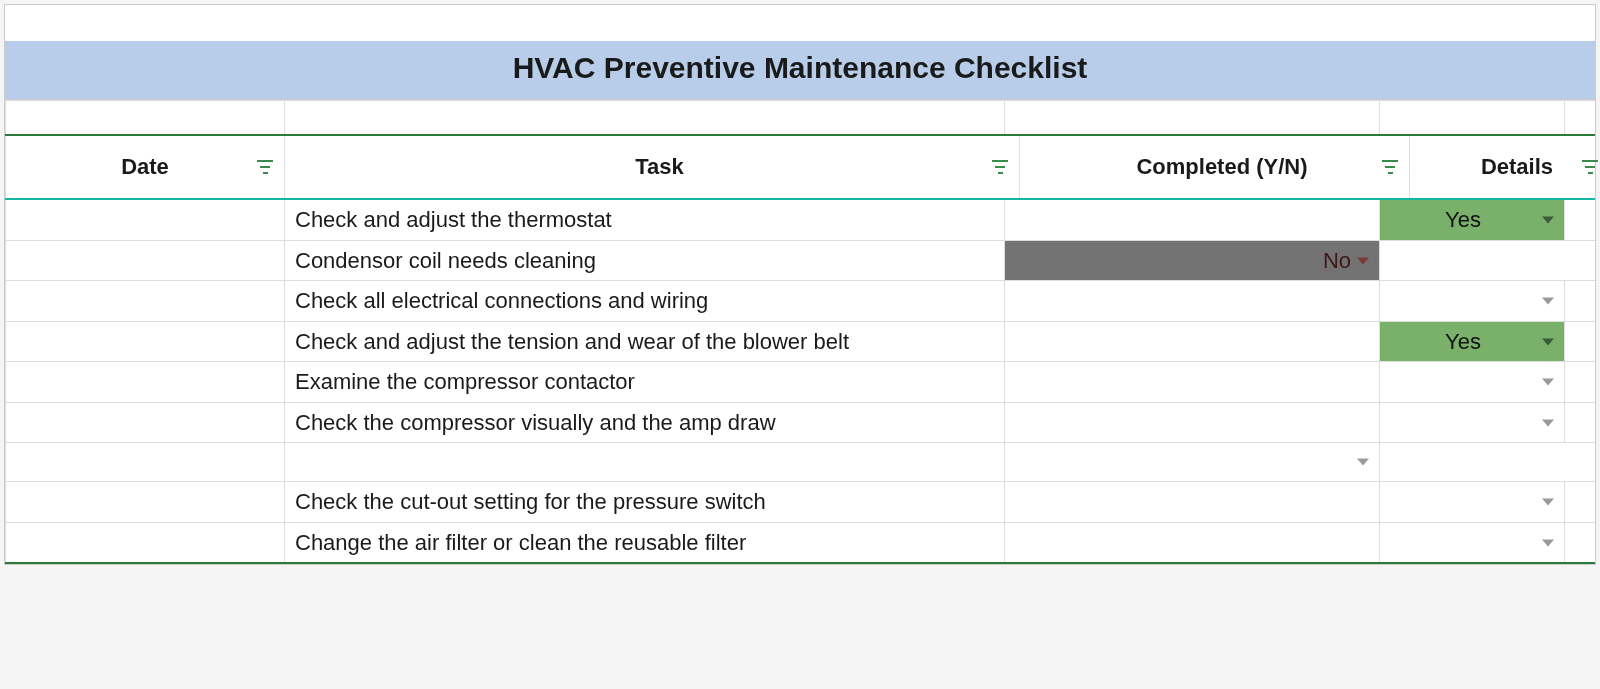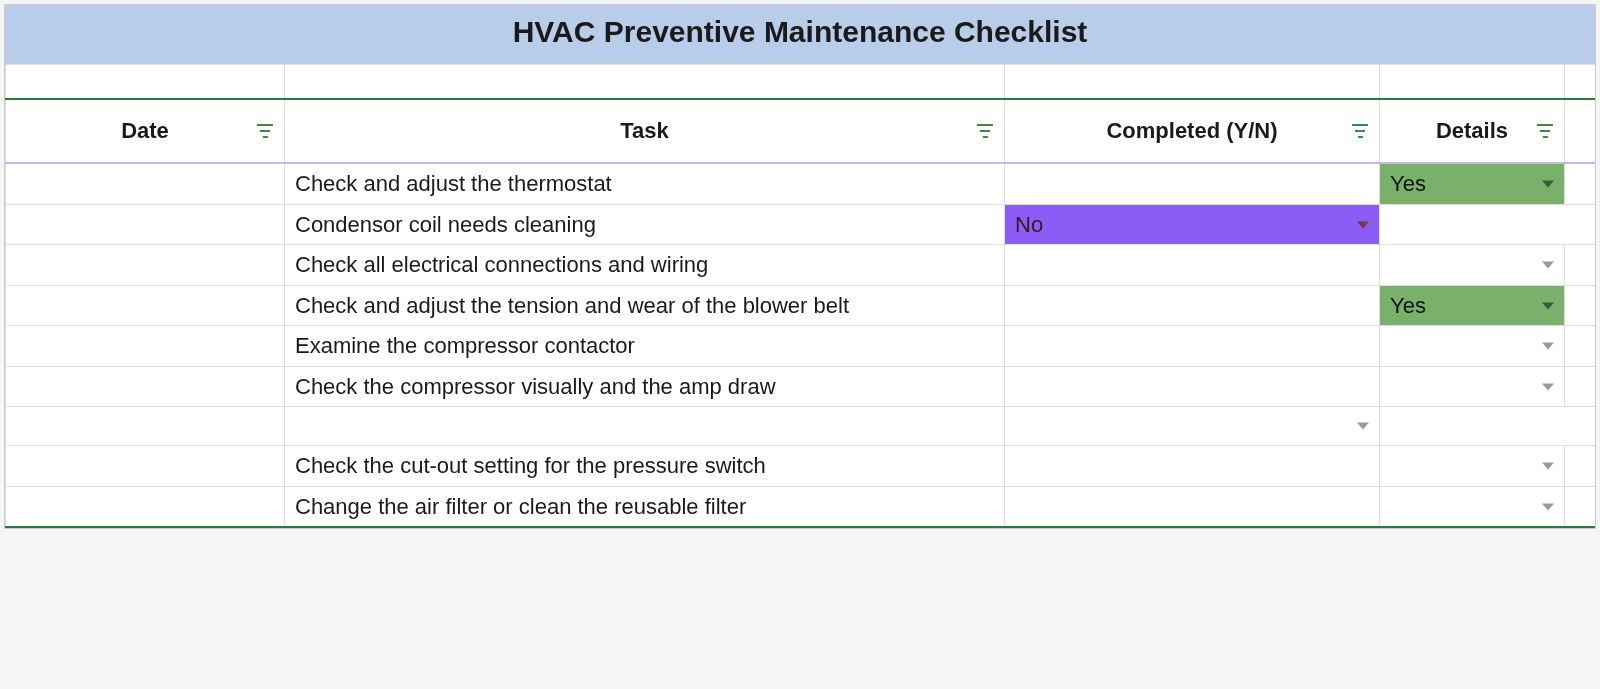--- a/index.html
+++ b/index.html
@@ -15,34 +15,36 @@
       background: #fff;
       border: 1px solid #ccc;
     }
     .title-row {
       background: #b7cde9;
       text-align: center;
       font-weight: 700;
       font-size: 30px;
       padding: 10px 8px 14px 8px;
       border-bottom: 1px solid #ccc;
+      margin-top: 36px;
     }
     .spacer-row {
       display: grid;
       grid-template-columns: 280px 720px 375px 185px;
       height: 36px;
       border-bottom: 2px solid #2a7a3b;
       border-top: 1px solid #ddd;
     }
     .spacer-row > div { border-right: 1px solid #ddd; }
     .spacer-row > div:first-child { border-left: 1px solid #ddd; }
     .header-row {
       display: grid;
       grid-template-columns: 280px 720px 375px 185px;
-      border-bottom: 2px solid #c4b5fd;
+      border-bottom: 2px solid #14b8a6;
+      gap: 15px;
     }
     .header-cell {
       display: flex;
       align-items: center;
       justify-content: center;
       font-weight: 700;
       padding: 18px 10px;
       position: relative;
       border-right: 1px solid #ddd;
       text-align: center;
@@ -82,22 +84,22 @@
       display: flex;
       align-items: center;
       min-height: 38px;
       line-height: 1.25;
     }
     .cell:first-child { border-left: 1px solid #ddd; }
     .cell--completed {
       position: relative;
       padding-right: 28px;
     }
-    .cell--yes { background: #79b06a; color: #111; }
-    .cell--no  { background: #8b5cf6; color: #3a1a1a; }
+    .cell--yes { background: #79b06a; color: #111; justify-content: center; }
+    .cell--no  { background: #737373; color: #3a1a1a; justify-content: flex-end; }
     .dd-caret {
       position: absolute;
       right: 10px;
       top: 50%;
       transform: translateY(-50%);
       width: 0; height: 0;
       border-left: 6px solid transparent;
       border-right: 6px solid transparent;
       border-top: 7px solid #9a9a9a;
     }

